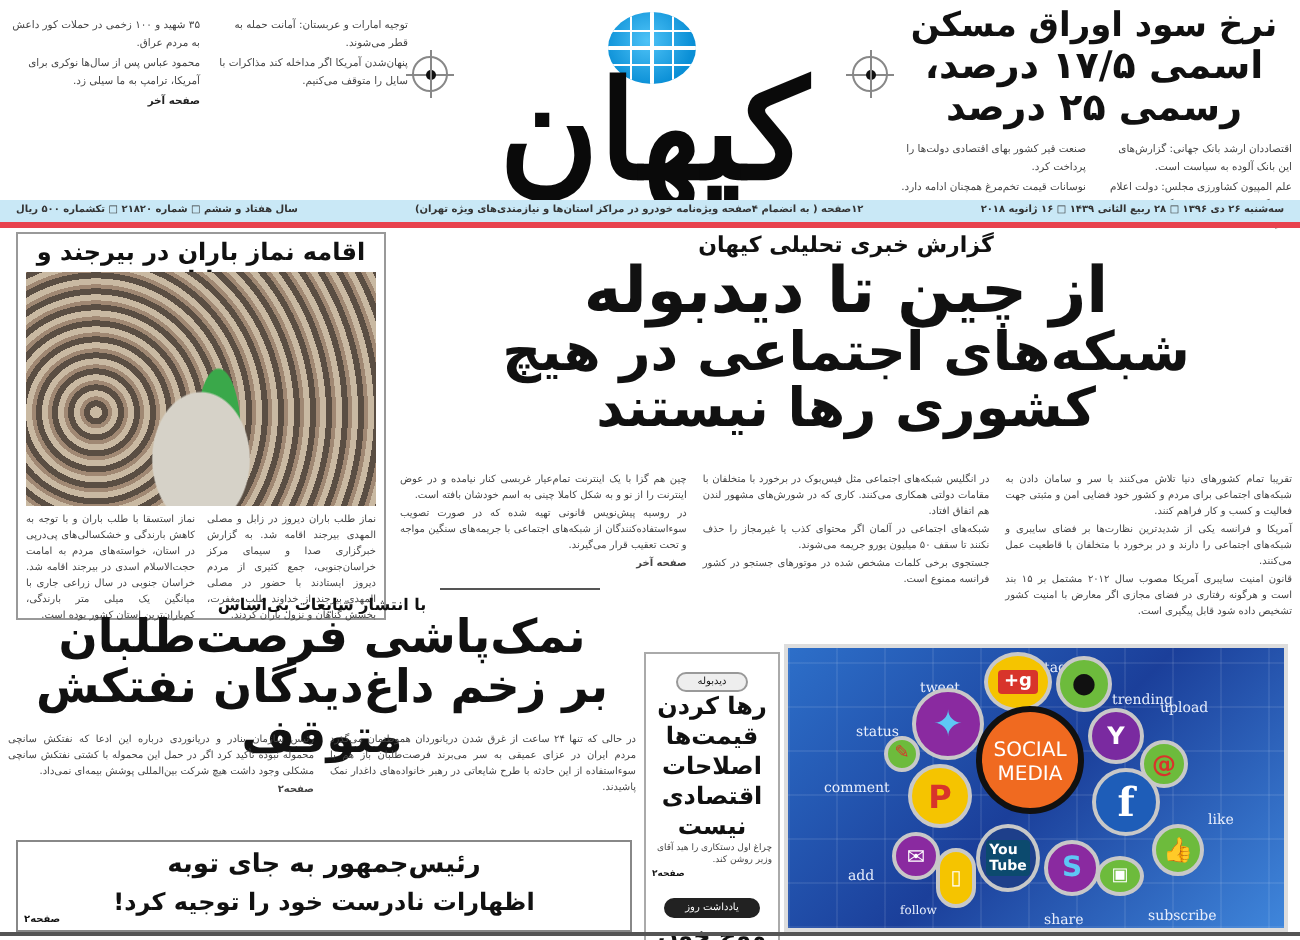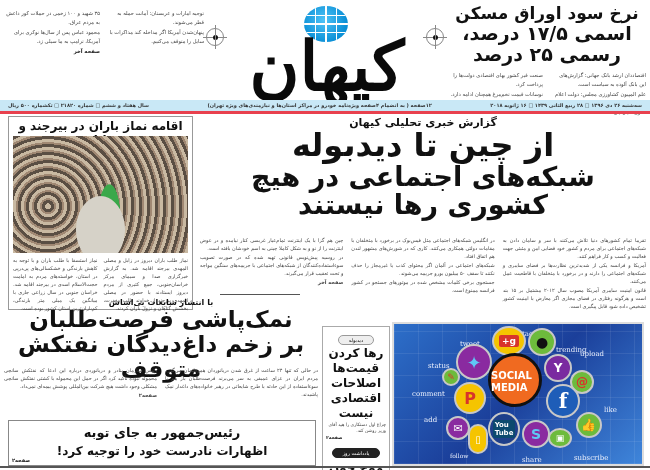--- a/index.html
+++ b/index.html
@@ -52,21 +52,21 @@
     
     .sm-img { left: 392px; top: 322px; width: 252px; height: 144px; overflow: hidden;
       background:
         repeating-linear-gradient(90deg, rgba(255,255,255,0.08) 0 1px, transparent 1px 24px),
         repeating-linear-gradient(0deg, rgba(255,255,255,0.08) 0 1px, transparent 1px 22px),
         linear-gradient(135deg, #2d6fc9, #1b3f9a 50%, #3f86db);
       border: 2px solid #ddd;
     }
     .sm-word { position: absolute; font-family: "DejaVu Serif", serif; font-size: 7px; color: #e8eefc; }
     .bubble { position: absolute; border-radius: 50%; border: 2px solid #c8c8c8; display: flex; align-items: center; justify-content: center; font-weight: bold; color: #fff; }
-    .sm-center { position: absolute; left: 94px; top: 29px; width: 54px; height: 54px; border-radius: 50%; background: #f06a20; border: 3px solid #111; color: #fff; font-size: 10px; font-weight: 700; line-height: 12px; padding-top: 14px; direction: ltr; }
+    .sm-center { position: absolute; left: 94px; top: 29px; width: 54px; height: 54px; border-radius: 50%; background: #f06a20; border: 3px solid #111; color: #fff; font-size: 10px; font-weight: 400; text-align: center; line-height: 12px; padding-top: 14px; direction: ltr; }
 
     
     .small-box { left: 322px; top: 326px; width: 68px; height: 174px; border: 1px solid #aaa; text-align: center; }
     .pill { display: inline-block; font-size: 5px; padding: 1px 10px; border: 1px solid #999; border-radius: 6px; background: #eee; margin-top: 3px; }
     .pill.dark { background: #222; color: #fff; border-color: #222; }
     .sb-h { font-size: 12px; font-weight: bold; line-height: 15px; }
 
     .bottom-box { left: 8px; top: 420px; width: 308px; height: 46px; border: 1px solid #888; text-align: center; }
   </style>
 </head>
@@ -186,21 +186,21 @@
 </div>
 
 <div class="abs sm-img">
   <span class="sm-word" style="left:128px;top:6px;">tag</span>
   <span class="sm-word" style="left:66px;top:16px;">tweet</span>
   <span class="sm-word" style="left:162px;top:22px;">trending</span>
   <span class="sm-word" style="left:34px;top:28px;margin-top:10px;">status</span>
   <span class="sm-word" style="left:186px;top:26px;">upload</span>
   <span class="sm-word" style="left:18px;top:66px;">comment</span>
   <span class="sm-word" style="left:210px;top:82px;">like</span>
-  <span class="sm-word" style="left:30px;top:92px;">add</span>
+  <span class="sm-word" style="left:30px;top:110px;">add</span>
   <span class="sm-word" style="left:56px;top:128px;font-size:6px;">follow</span>
   <span class="sm-word" style="left:128px;top:132px;">share</span>
   <span class="sm-word" style="left:180px;top:130px;">subscribe</span>
 
   <div class="bubble" style="left:98px;top:2px;width:34px;height:30px;background:#f5c400;">
       <span style="background:#d8342b;padding:1px 3px;font-size:9px;border-radius:2px;">g+</span>
     </div>
   <div class="bubble" style="left:134px;top:4px;width:28px;height:28px;background:#6dbb3c;color:#111;font-size:14px;">●</div>
   <div class="bubble" style="left:150px;top:30px;width:28px;height:28px;background:#7a2aa0;font-size:12px;">Y</div>
   <div class="bubble" style="left:176px;top:46px;width:24px;height:24px;background:#6dbb3c;color:#d8342b;font-size:12px;">@</div>

